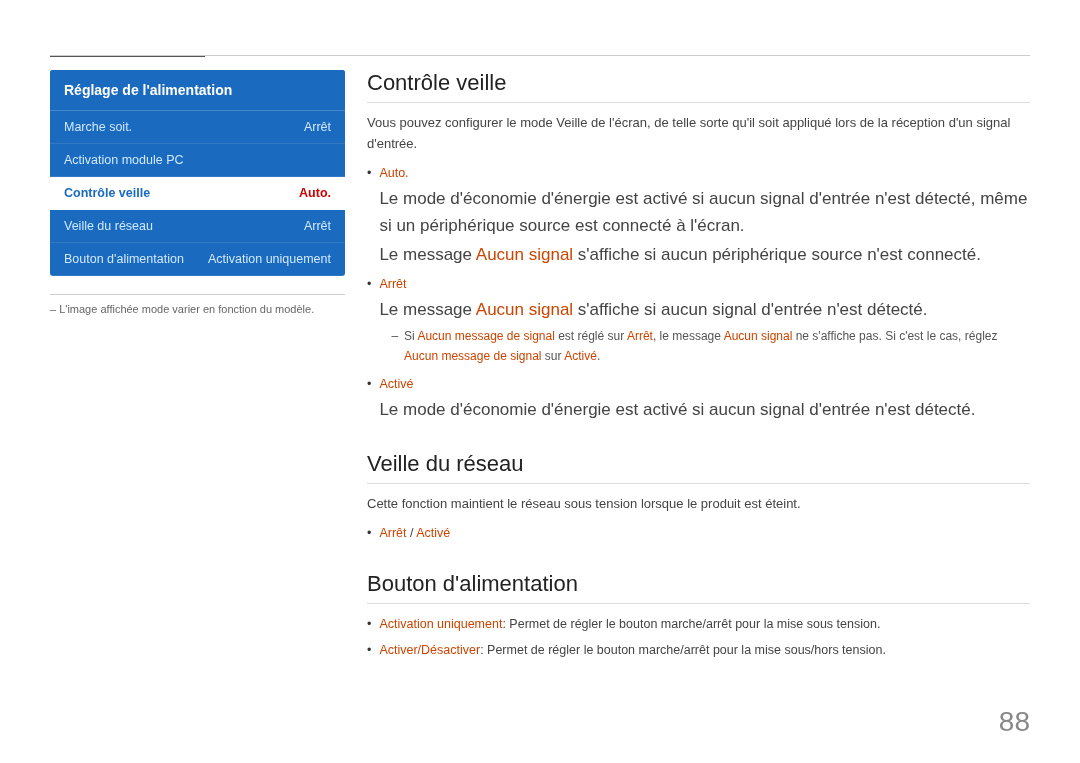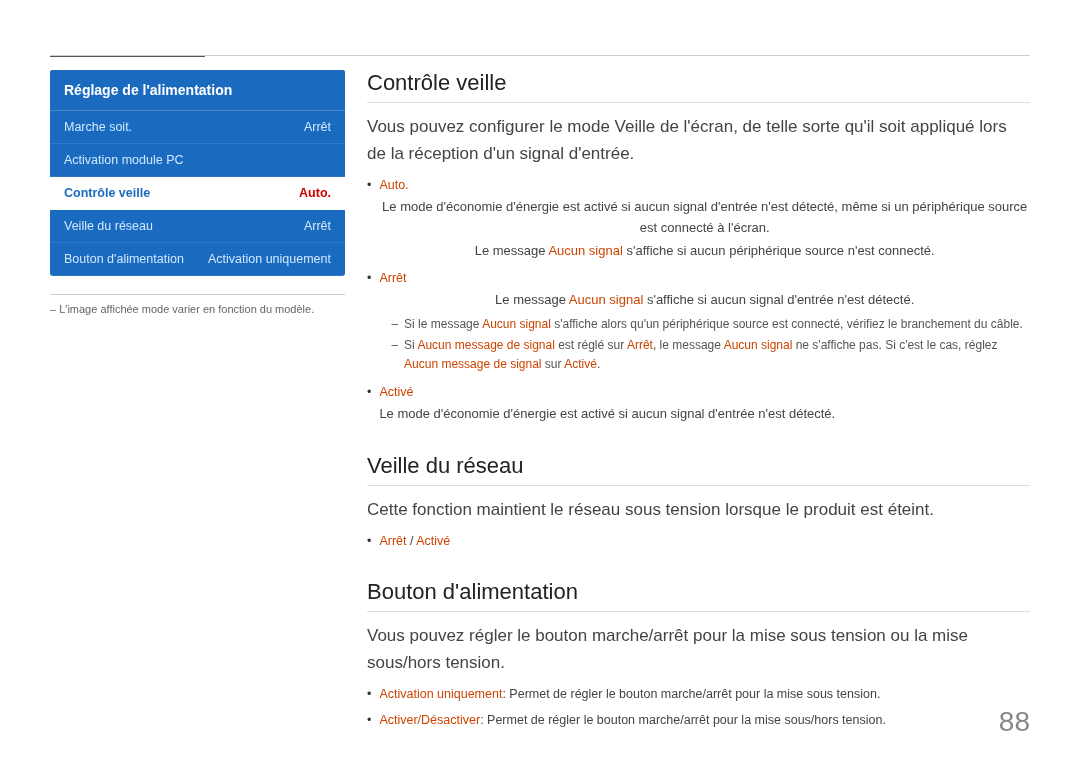--- a/index.html
+++ b/index.html
@@ -117,21 +117,21 @@
     .section-title {
       font-size: 22px;
       font-weight: 300;
       color: #222;
       margin-bottom: 10px;
       border-bottom: 1px solid #ddd;
       padding-bottom: 6px;
     }
 
     .section-desc {
-      font-size: 17px;
+      font-size: 13px;
       color: #444;
       line-height: 1.6;
       margin-bottom: 8px;
     }
 
     .bullet-list {
       list-style: none;
       padding-left: 0;
     }
 
@@ -153,25 +153,24 @@
     }
 
     .bullet-block {
       display: flex;
       flex-direction: column;
     }
 
     .orange { color: #cc4400; font-weight: normal; }
 
     .sub-text {
-      font-size: 13px;
+      font-size: 17px;
       color: #444;
       line-height: 1.6;
       margin-top: 2px;
-      text-align: center;
     }
 
     .dash-list {
       list-style: none;
       padding-left: 12px;
       margin-top: 4px;
     }
 
     .dash-list li {
       display: flex;
@@ -259,23 +258,20 @@
               <span class="sub-text">Le message <span class="orange">Aucun signal</span> s'affiche si aucun périphérique source n'est connecté.</span>
             </div>
           </li>
 
           <li>
             <div class="bullet-block">
               <span><span class="orange">Arrêt</span></span>
               <span class="sub-text">Le message <span class="orange">Aucun signal</span> s'affiche si aucun signal d'entrée n'est détecté.</span>
               <ul class="dash-list">
                 <li>
-                  <span>Si le message <span class="orange">Aucun signal</span> s'affiche alors qu'un périphérique source est connecté, vérifiez le branchement du câble.</span>
-                </li>
-                <li>
                   <span>Si <span class="orange">Aucun message de signal</span> est réglé sur <span class="orange">Arrêt</span>, le message <span class="orange">Aucun signal</span> ne s'affiche pas. Si c'est le cas, réglez <span class="orange">Aucun message de signal</span> sur <span class="orange">Activé</span>.</span>
                 </li>
               </ul>
             </div>
           </li>
 
           <li>
             <div class="bullet-block">
               <span><span class="orange">Activé</span></span>
               <span class="sub-text">Le mode d'économie d'énergie est activé si aucun signal d'entrée n'est détecté.</span>
@@ -293,23 +289,20 @@
           <li>
             <span>
               <span class="orange">Arrêt</span> / <span class="orange">Activé</span>
             </span>
           </li>
         </ul>
       </div>
 
       <div class="section">
         <div class="section-title">Bouton d'alimentation</div>
-        <p class="section-desc">
-          Vous pouvez régler le bouton marche/arrêt pour la mise sous tension ou la mise sous/hors tension.
-        </p>
         <ul class="bullet-list">
           <li>
             <span>
               <span class="orange">Activation uniquement</span>: Permet de régler le bouton marche/arrêt pour la mise sous tension.
             </span>
           </li>
           <li>
             <span>
               <span class="orange">Activer/Désactiver</span>: Permet de régler le bouton marche/arrêt pour la mise sous/hors tension.
             </span>

